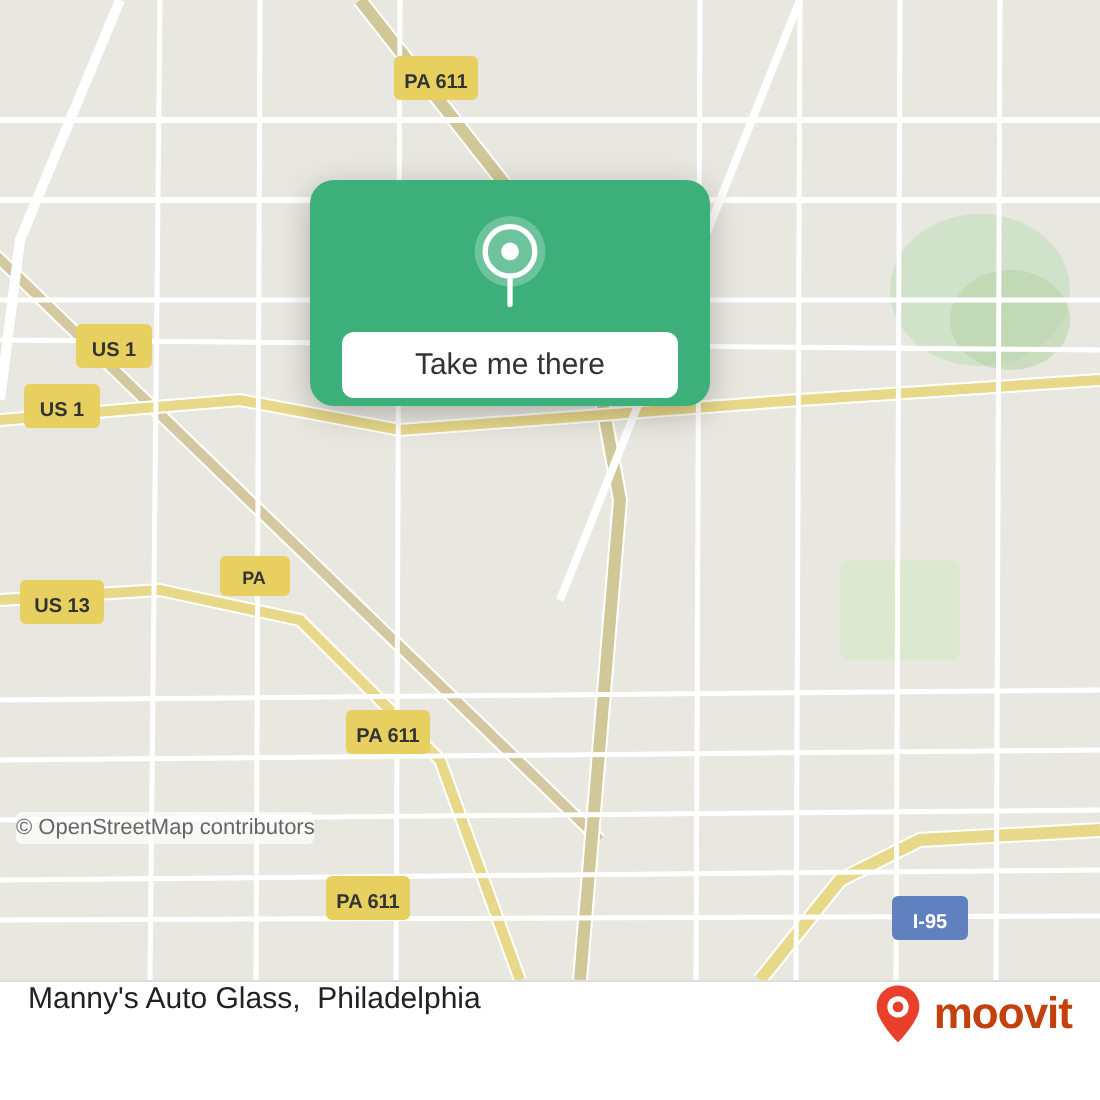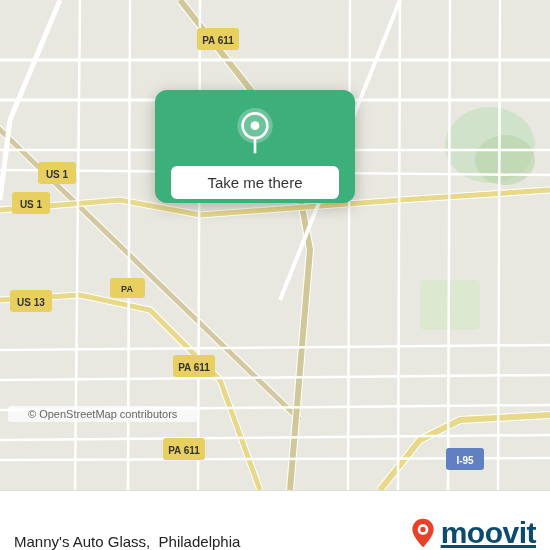--- a/index.html
+++ b/index.html
@@ -60,33 +60,33 @@
       white-space: nowrap;
       width: 100%;
       text-align: center;
     }
 
     #bottom-bar {
       width: 550px;
       height: 60px;
       background: white;
       display: flex;
-      align-items: flex-end;
+      align-items: flex-start;
       padding: 0 14px;
       border-top: 1px solid #ddd;
     }
 
     #attribution {
       font-size: 11px;
       color: #666;
       position: absolute;
       bottom: 68px;
       left: 8px;
       background: rgba(255,255,255,0.7);
-      padding: 2px 20px;
+      padding: 2px 0;
       border-radius: 3px;
     }
 
     #place-name {
       font-size: 15px;
       color: #222;
       font-weight: 500;
       margin-right: 6px;
     }
 
@@ -97,25 +97,24 @@
       gap: 0px;
     }
 
     #moovit-pin {
       width: 28px;
       height: 32px;
       margin-right: 4px;
     }
 
     #moovit-text {
-      font-size: 30px;
+      font-size: 22px;
       font-weight: 700;
-      color: #0c4a6e;
+      color: #c2410c;
       letter-spacing: -0.5px;
-      text-decoration: underline;
     }
   </style>
 </head>
 <body>
 
 <div id="map-container">
 
   <svg id="map-svg" viewBox="0 0 550 490" xmlns="http://www.w3.org/2000/svg">
 
     <rect width="550" height="490" fill="#e8e8e0"></rect>

